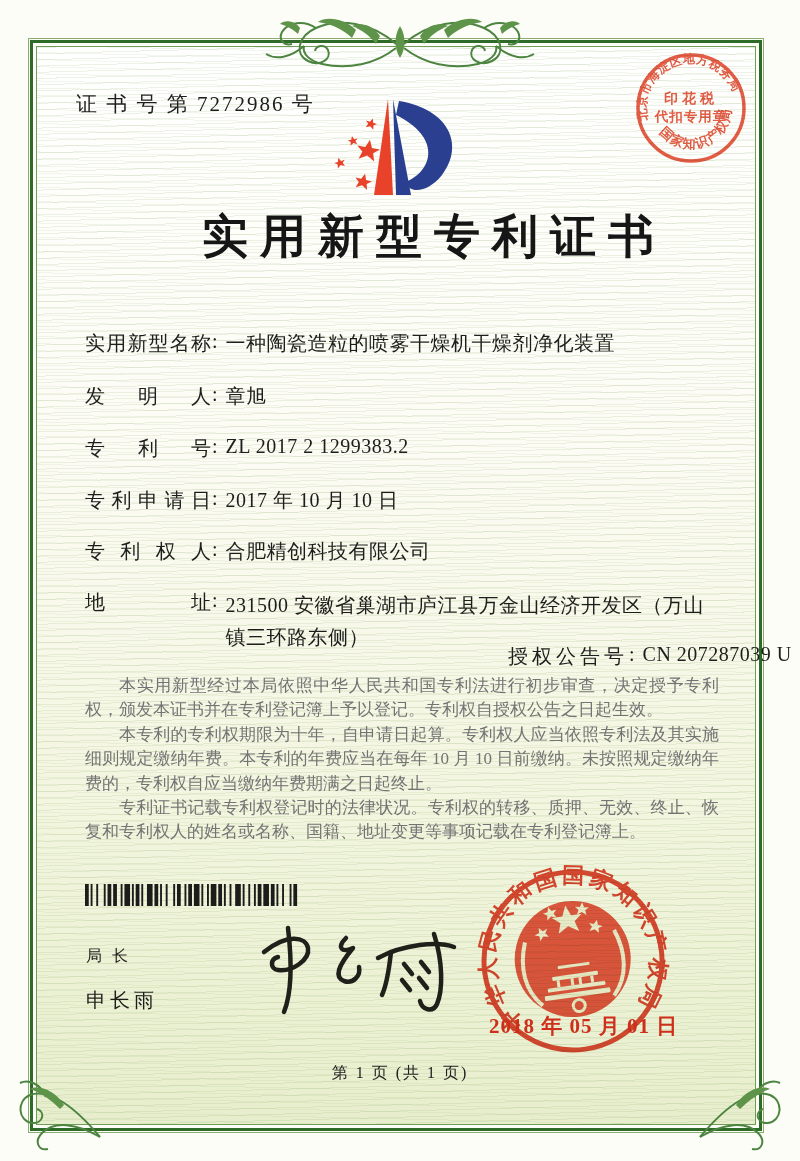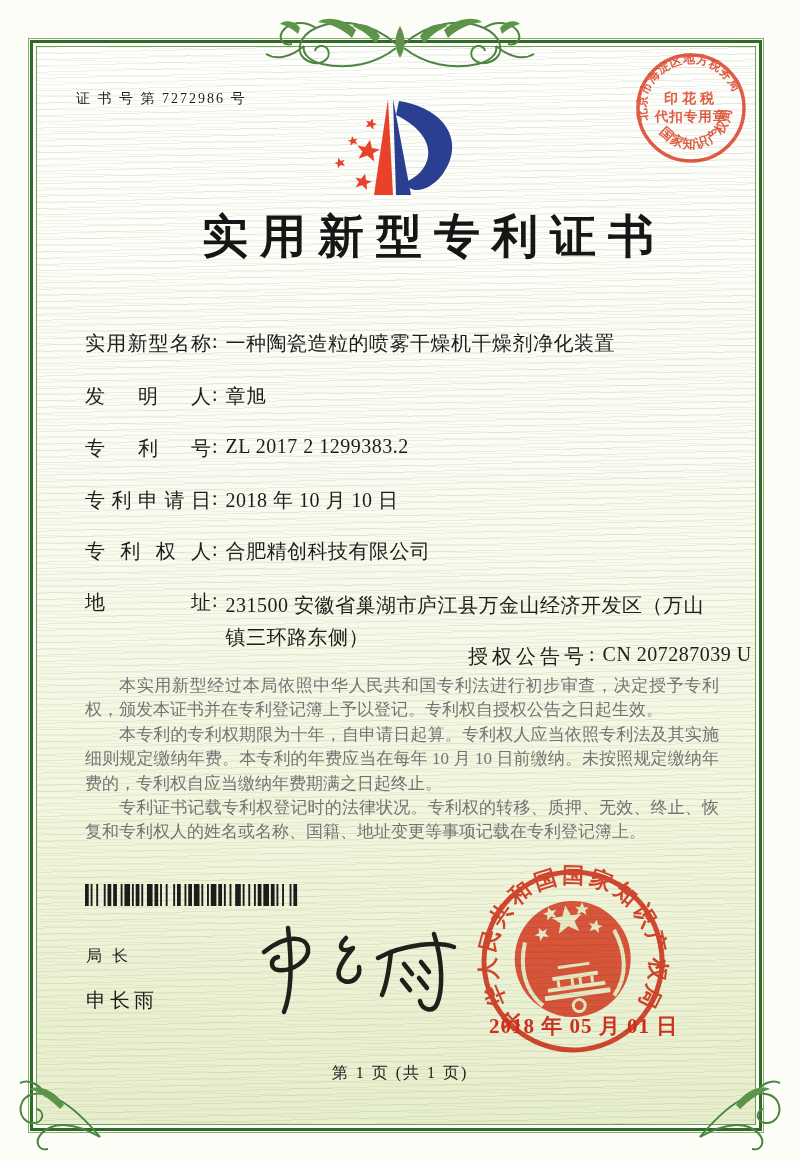--- a/index.html
+++ b/index.html
@@ -9,32 +9,32 @@
   .frame{position:absolute;left:28px;top:38px;width:736px;height:1095px;
          border:1px solid #8aae70;padding:1px;box-sizing:border-box;z-index:1;}
   .frame-mid{width:100%;height:100%;border:3px solid #2f6b28;padding:3px;box-sizing:border-box;}
   .frame-inner{width:100%;height:100%;border:1px solid #6f9d58;box-sizing:border-box;
     background:
       repeating-linear-gradient(178.5deg, rgba(126,166,92,0.15) 0px, rgba(126,166,92,0.15) 1px, rgba(0,0,0,0) 1px, rgba(0,0,0,0) 6.2px),
       repeating-linear-gradient(181.3deg, rgba(126,166,92,0.10) 0px, rgba(126,166,92,0.10) 1px, rgba(0,0,0,0) 1px, rgba(0,0,0,0) 7.1px),
       linear-gradient(180deg, rgba(255,255,255,0.95) 0%, rgba(252,251,243,0.82) 38%, rgba(241,244,219,0.88) 72%, rgba(230,237,202,0.95) 100%);}
   .ornament{position:absolute;z-index:2;}
   
-  .cert-no{position:absolute;left:76px;top:90px;font-size:14px;letter-spacing:2px;z-index:3;}
+  .cert-no{position:absolute;left:76px;top:90px;font-size:21px;letter-spacing:2px;z-index:3;}
   .logo{position:absolute;left:325px;top:85px;z-index:3;}
   .title{position:absolute;left:0;top:206px;width:100%;text-align:center;font-size:46px;
          font-weight:700;letter-spacing:12px;text-indent:12px;color:#161616;z-index:3;padding-left:28px;}
   .frow{position:absolute;left:85px;font-size:20px;z-index:3;white-space:nowrap;}
   .flabel{display:inline-block;width:126px;text-align:justify;text-align-last:justify;vertical-align:top;}
   .fcolon{display:inline-block;margin:0 8px 0 1px;vertical-align:top;}
   .fvalue{display:inline-block;vertical-align:top;letter-spacing:0.5px;}
   .frow.addr{white-space:normal;}
   .frow.addr .fvalue{width:494px;line-height:32px;}
   .grant-right{position:absolute;left:468px;top:643px;font-size:20px;z-index:3;white-space:nowrap;}
-  .grant-right .glabel{letter-spacing:4px;}
+  .grant-right .glabel{letter-spacing:4px;margin-left:40px;}
   .body-text{position:absolute;left:85px;top:674px;width:634px;font-size:17px;
              line-height:24.4px;text-align:justify;z-index:3;color:#737373;}
   .body-text p{margin:0;text-indent:2em;}
   .barcode{position:absolute;left:85px;top:884px;width:214px;height:22px;z-index:3;}
   .signer-role{position:absolute;left:86px;top:946px;font-size:16px;letter-spacing:10px;z-index:3;}
   .signer-name{position:absolute;left:86px;top:987px;font-size:20px;letter-spacing:4px;z-index:3;}
   .signature{position:absolute;left:226px;top:920px;z-index:3;}
   .seal{position:absolute;left:458px;top:864px;z-index:4;mix-blend-mode:multiply;opacity:0.94;}
   .seal-date{position:absolute;left:489px;top:1012px;font-size:21px;color:#ce2f1b;
              letter-spacing:1px;font-weight:700;z-index:5;}
@@ -111,21 +111,21 @@
   <div class="frow" style="top:330px;">
     <span class="flabel">实用新型名称</span><span class="fcolon">:</span><span class="fvalue">一种陶瓷造粒的喷雾干燥机干燥剂净化装置</span>
   </div>
   <div class="frow" style="top:383px;">
     <span class="flabel">发明人</span><span class="fcolon">:</span><span class="fvalue">章旭</span>
   </div>
   <div class="frow" style="top:435px;">
     <span class="flabel">专利号</span><span class="fcolon">:</span><span class="fvalue">ZL 2017 2 1299383.2</span>
   </div>
   <div class="frow" style="top:487px;">
-    <span class="flabel">专利申请日</span><span class="fcolon">:</span><span class="fvalue">2018 年 10 月 10 日</span>
+    <span class="flabel">专利申请日</span><span class="fcolon">:</span><span class="fvalue">2017 年 10 月 10 日</span>
   </div>
   <div class="frow" style="top:538px;">
     <span class="flabel">专利权人</span><span class="fcolon">:</span><span class="fvalue">合肥精创科技有限公司</span>
   </div>
   <div class="frow addr" style="top:589px;">
     <span class="flabel">地址</span><span class="fcolon">:</span><span class="fvalue">231500 安徽省巢湖市庐江县万金山经济开发区（万山镇三环路东侧）</span>
   </div>
   <div class="grant-right">
     <span class="glabel">授权公告号</span><span class="fcolon">:</span><span class="fvalue">CN 207287039 U</span>
   </div>

